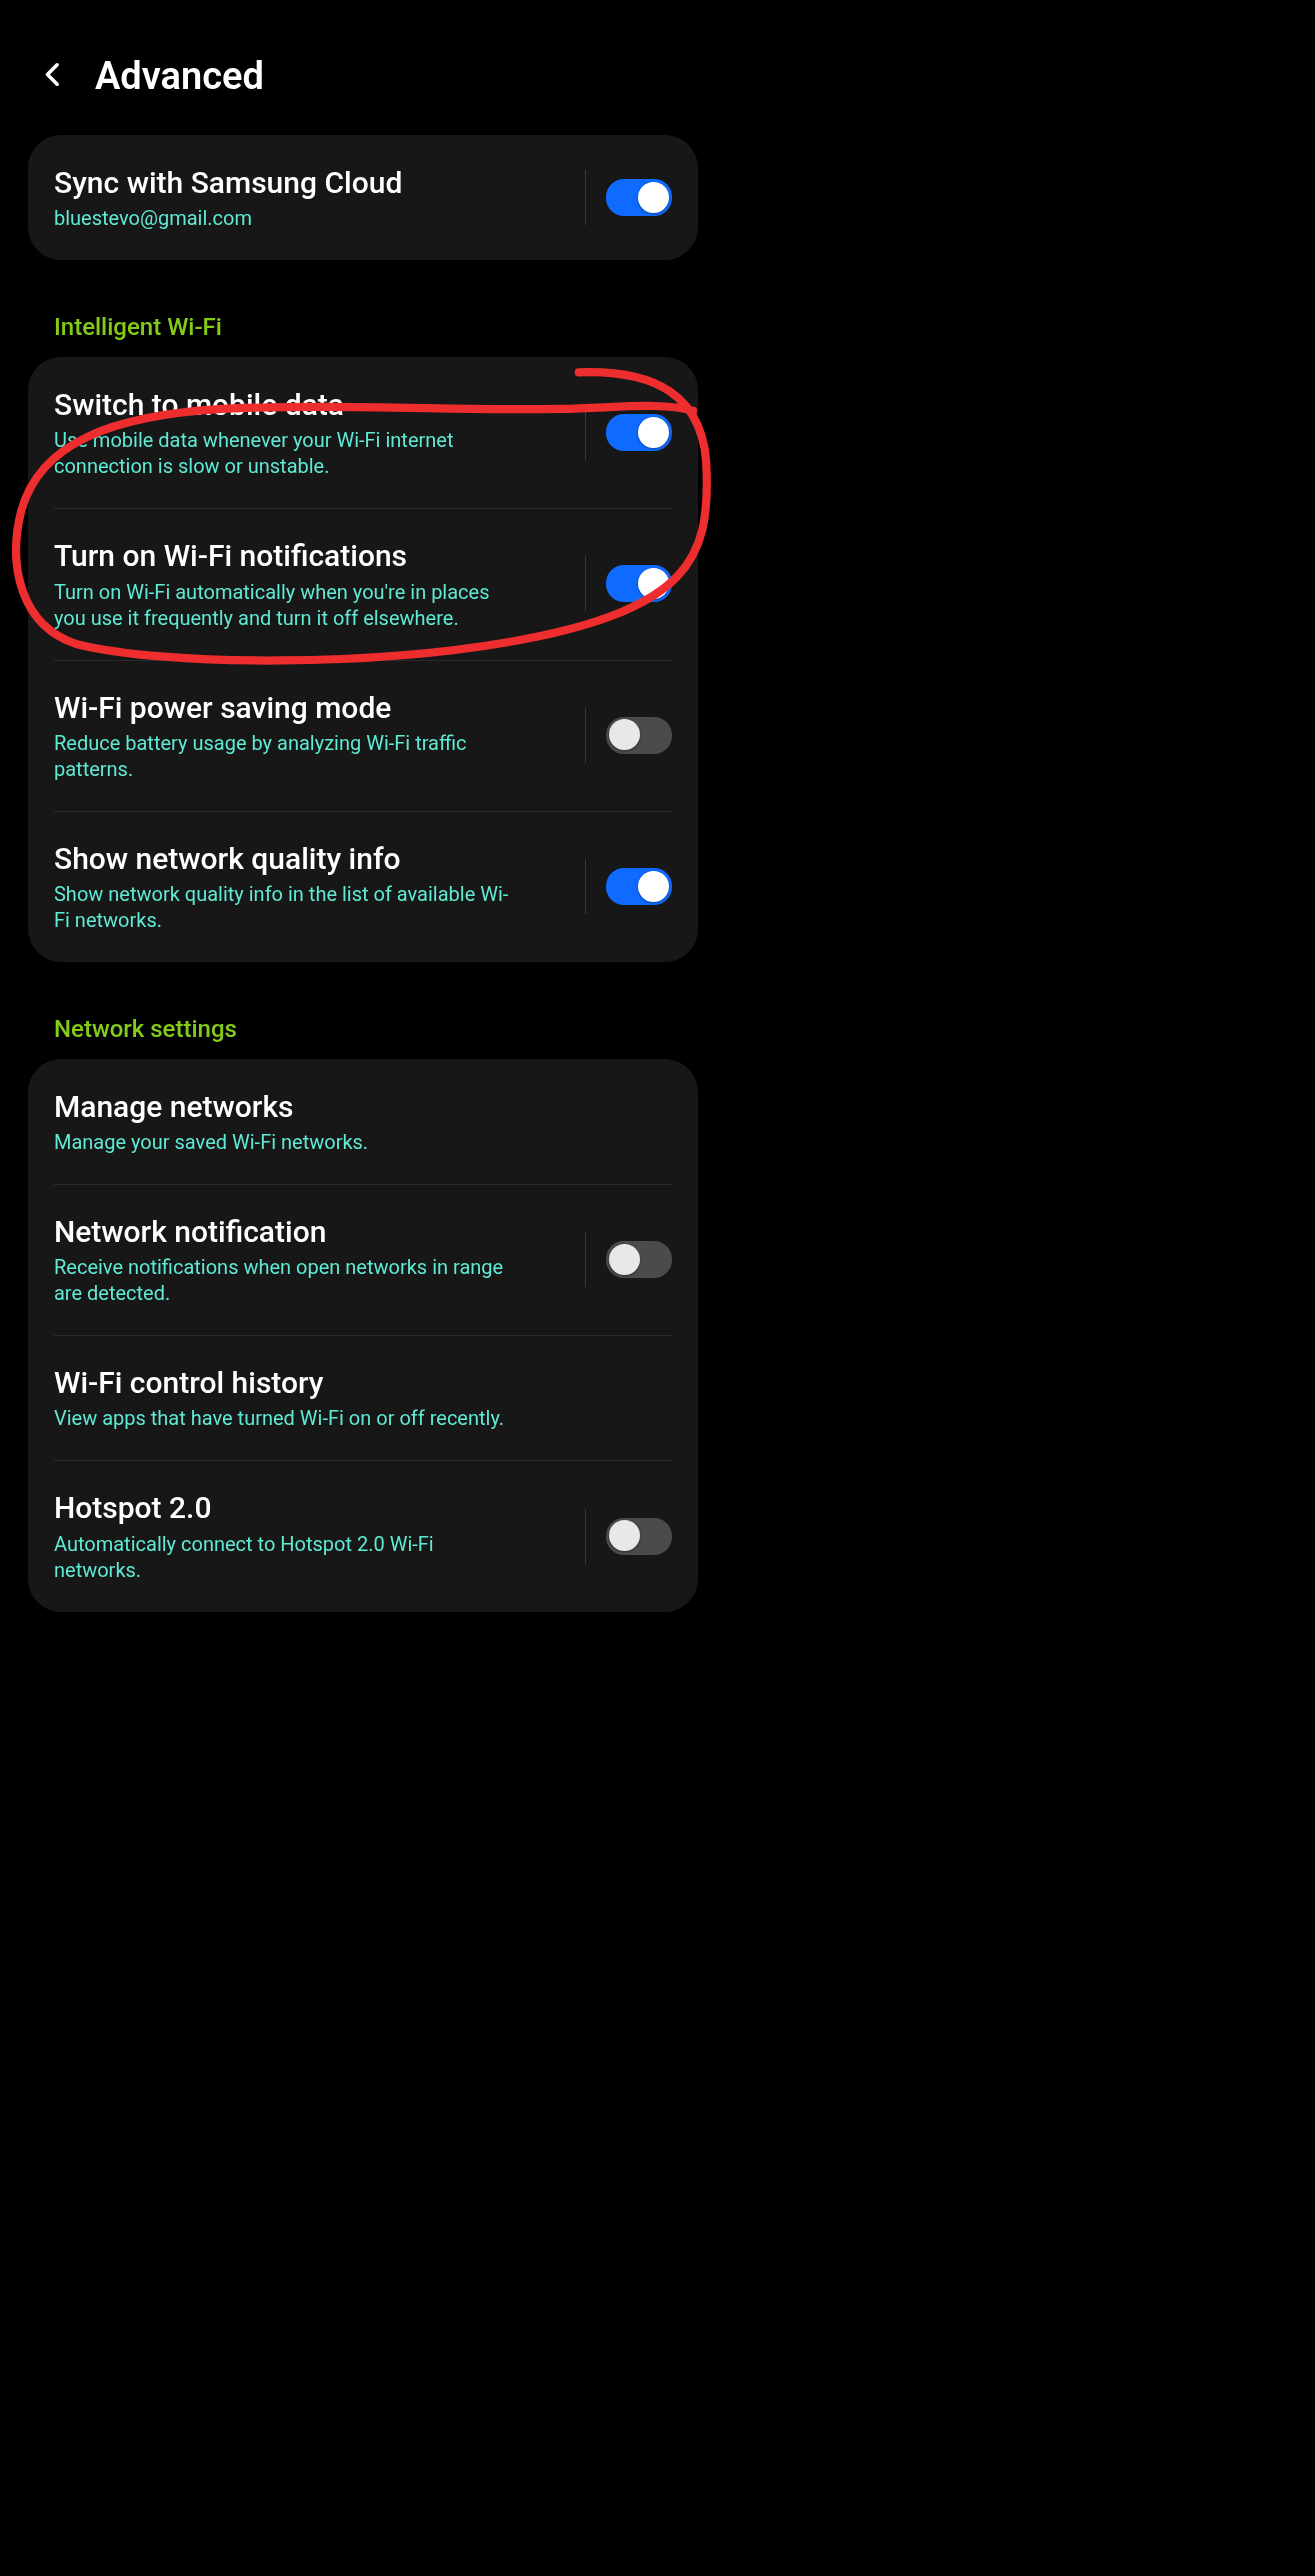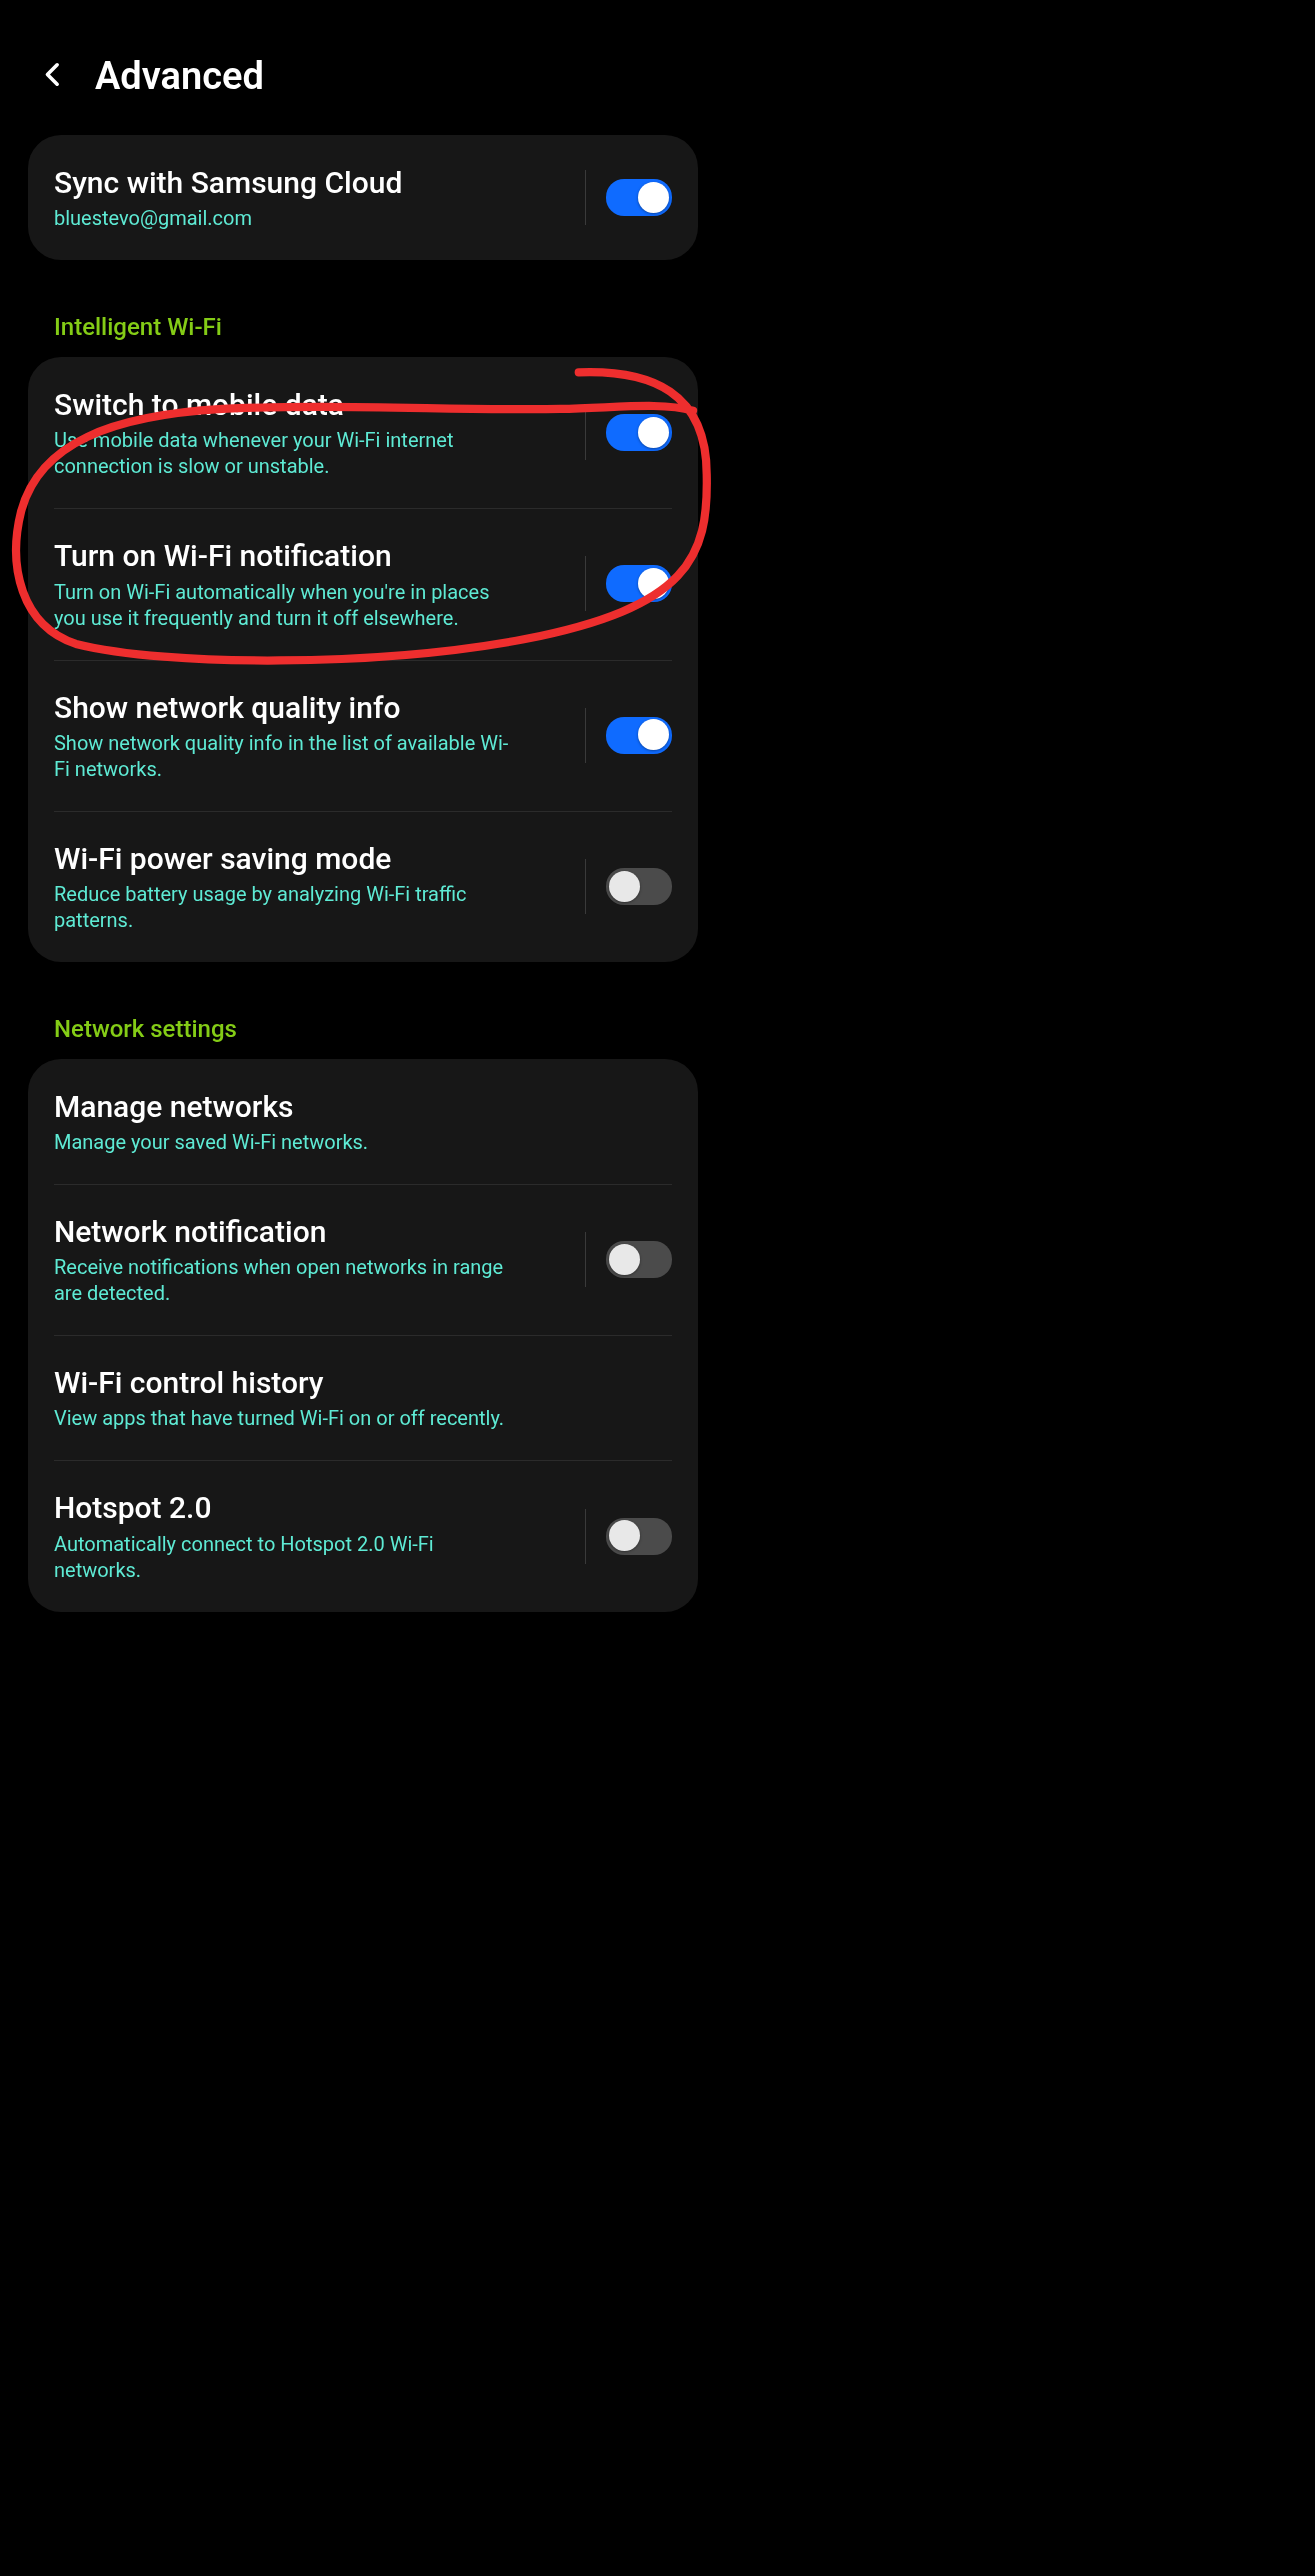--- a/index.html
+++ b/index.html
@@ -163,49 +163,49 @@
       </div>
       <div class="toggle-wrap">
         <div class="toggle on">
             <div class="knob"></div>
           </div>
       </div>
     </div>
 
     <div class="row">
       <div class="row-text">
-        <div class="row-title">Turn on Wi-Fi notification</div>
+        <div class="row-title">Turn on Wi-Fi notifications</div>
         <div class="row-sub">Turn on Wi-Fi automatically when you're in places you use it frequently and turn it off elsewhere.</div>
       </div>
       <div class="toggle-wrap">
         <div class="toggle on">
+            <div class="knob"></div>
+          </div>
+      </div>
+    </div>
+
+    <div class="row">
+      <div class="row-text">
+        <div class="row-title">Wi-Fi power saving mode</div>
+        <div class="row-sub">Reduce battery usage by analyzing Wi-Fi traffic patterns.</div>
+      </div>
+      <div class="toggle-wrap">
+        <div class="toggle off">
             <div class="knob"></div>
           </div>
       </div>
     </div>
 
     <div class="row">
       <div class="row-text">
         <div class="row-title">Show network quality info</div>
         <div class="row-sub">Show network quality info in the list of available Wi-Fi networks.</div>
       </div>
       <div class="toggle-wrap">
         <div class="toggle on">
-            <div class="knob"></div>
-          </div>
-      </div>
-    </div>
-
-    <div class="row">
-      <div class="row-text">
-        <div class="row-title">Wi-Fi power saving mode</div>
-        <div class="row-sub">Reduce battery usage by analyzing Wi-Fi traffic patterns.</div>
-      </div>
-      <div class="toggle-wrap">
-        <div class="toggle off">
             <div class="knob"></div>
           </div>
       </div>
     </div>
 
   </div>
 
   <div class="section-label">Network settings</div>
 
   <div class="card">

